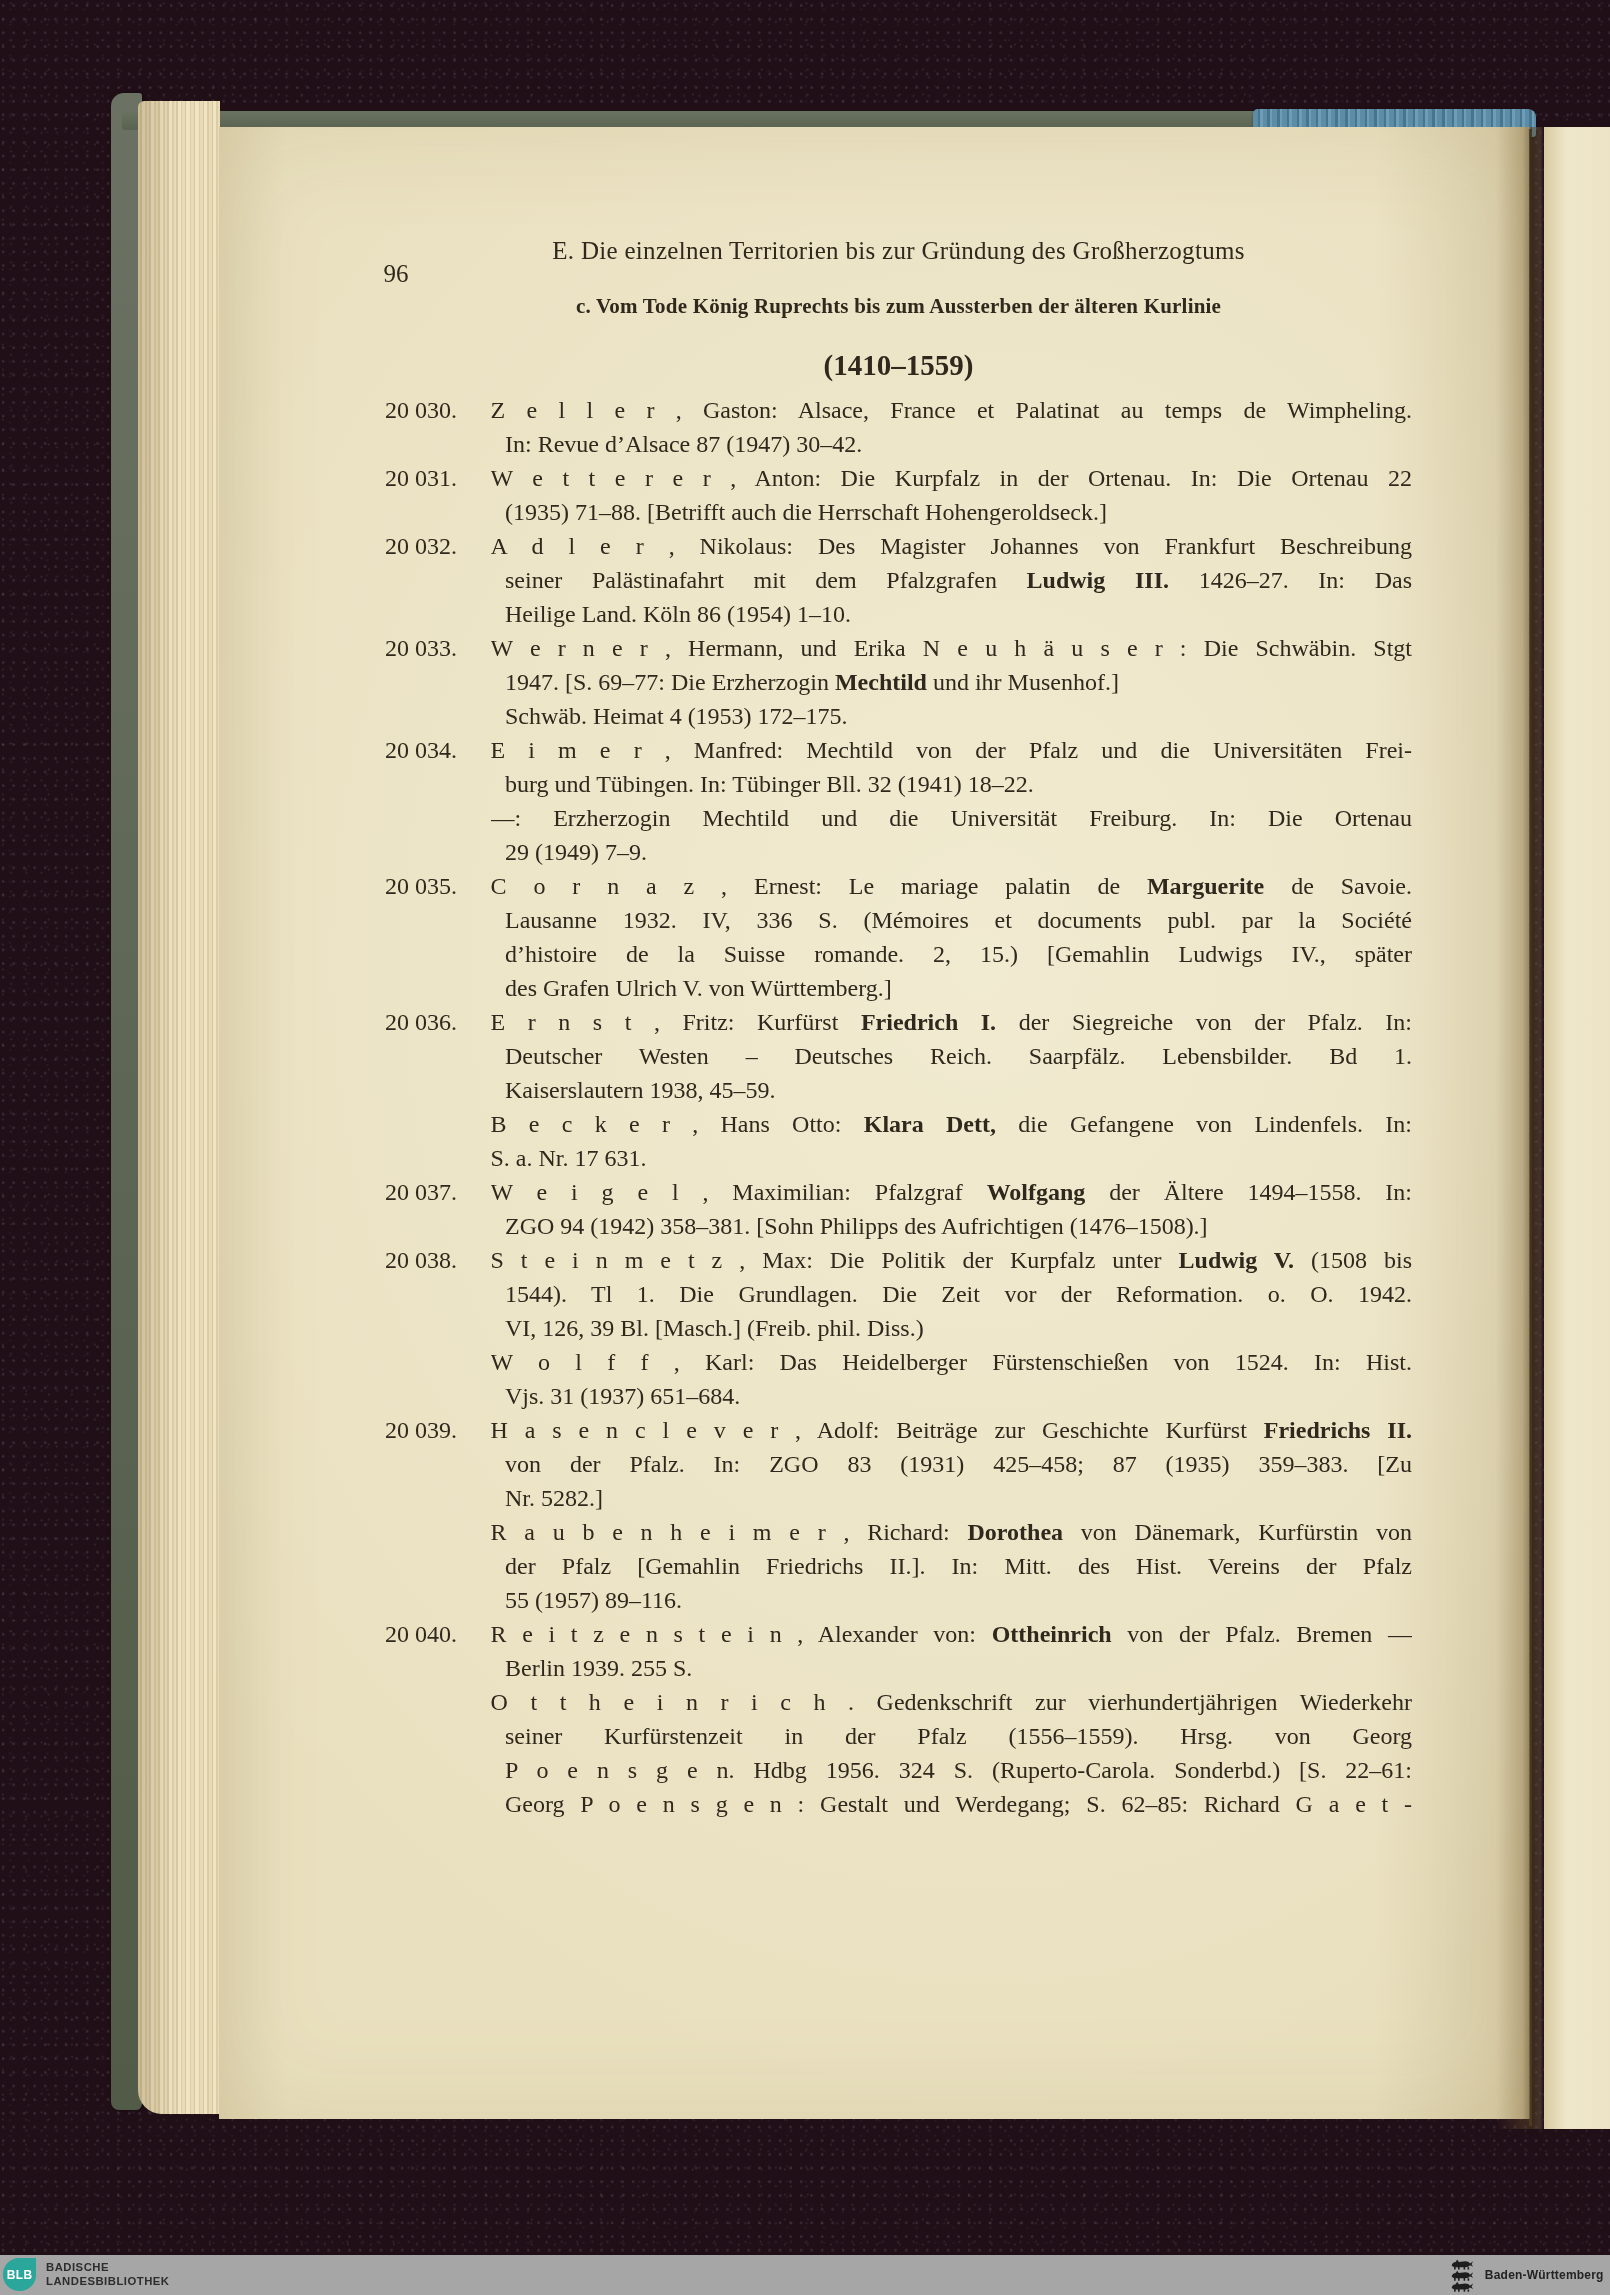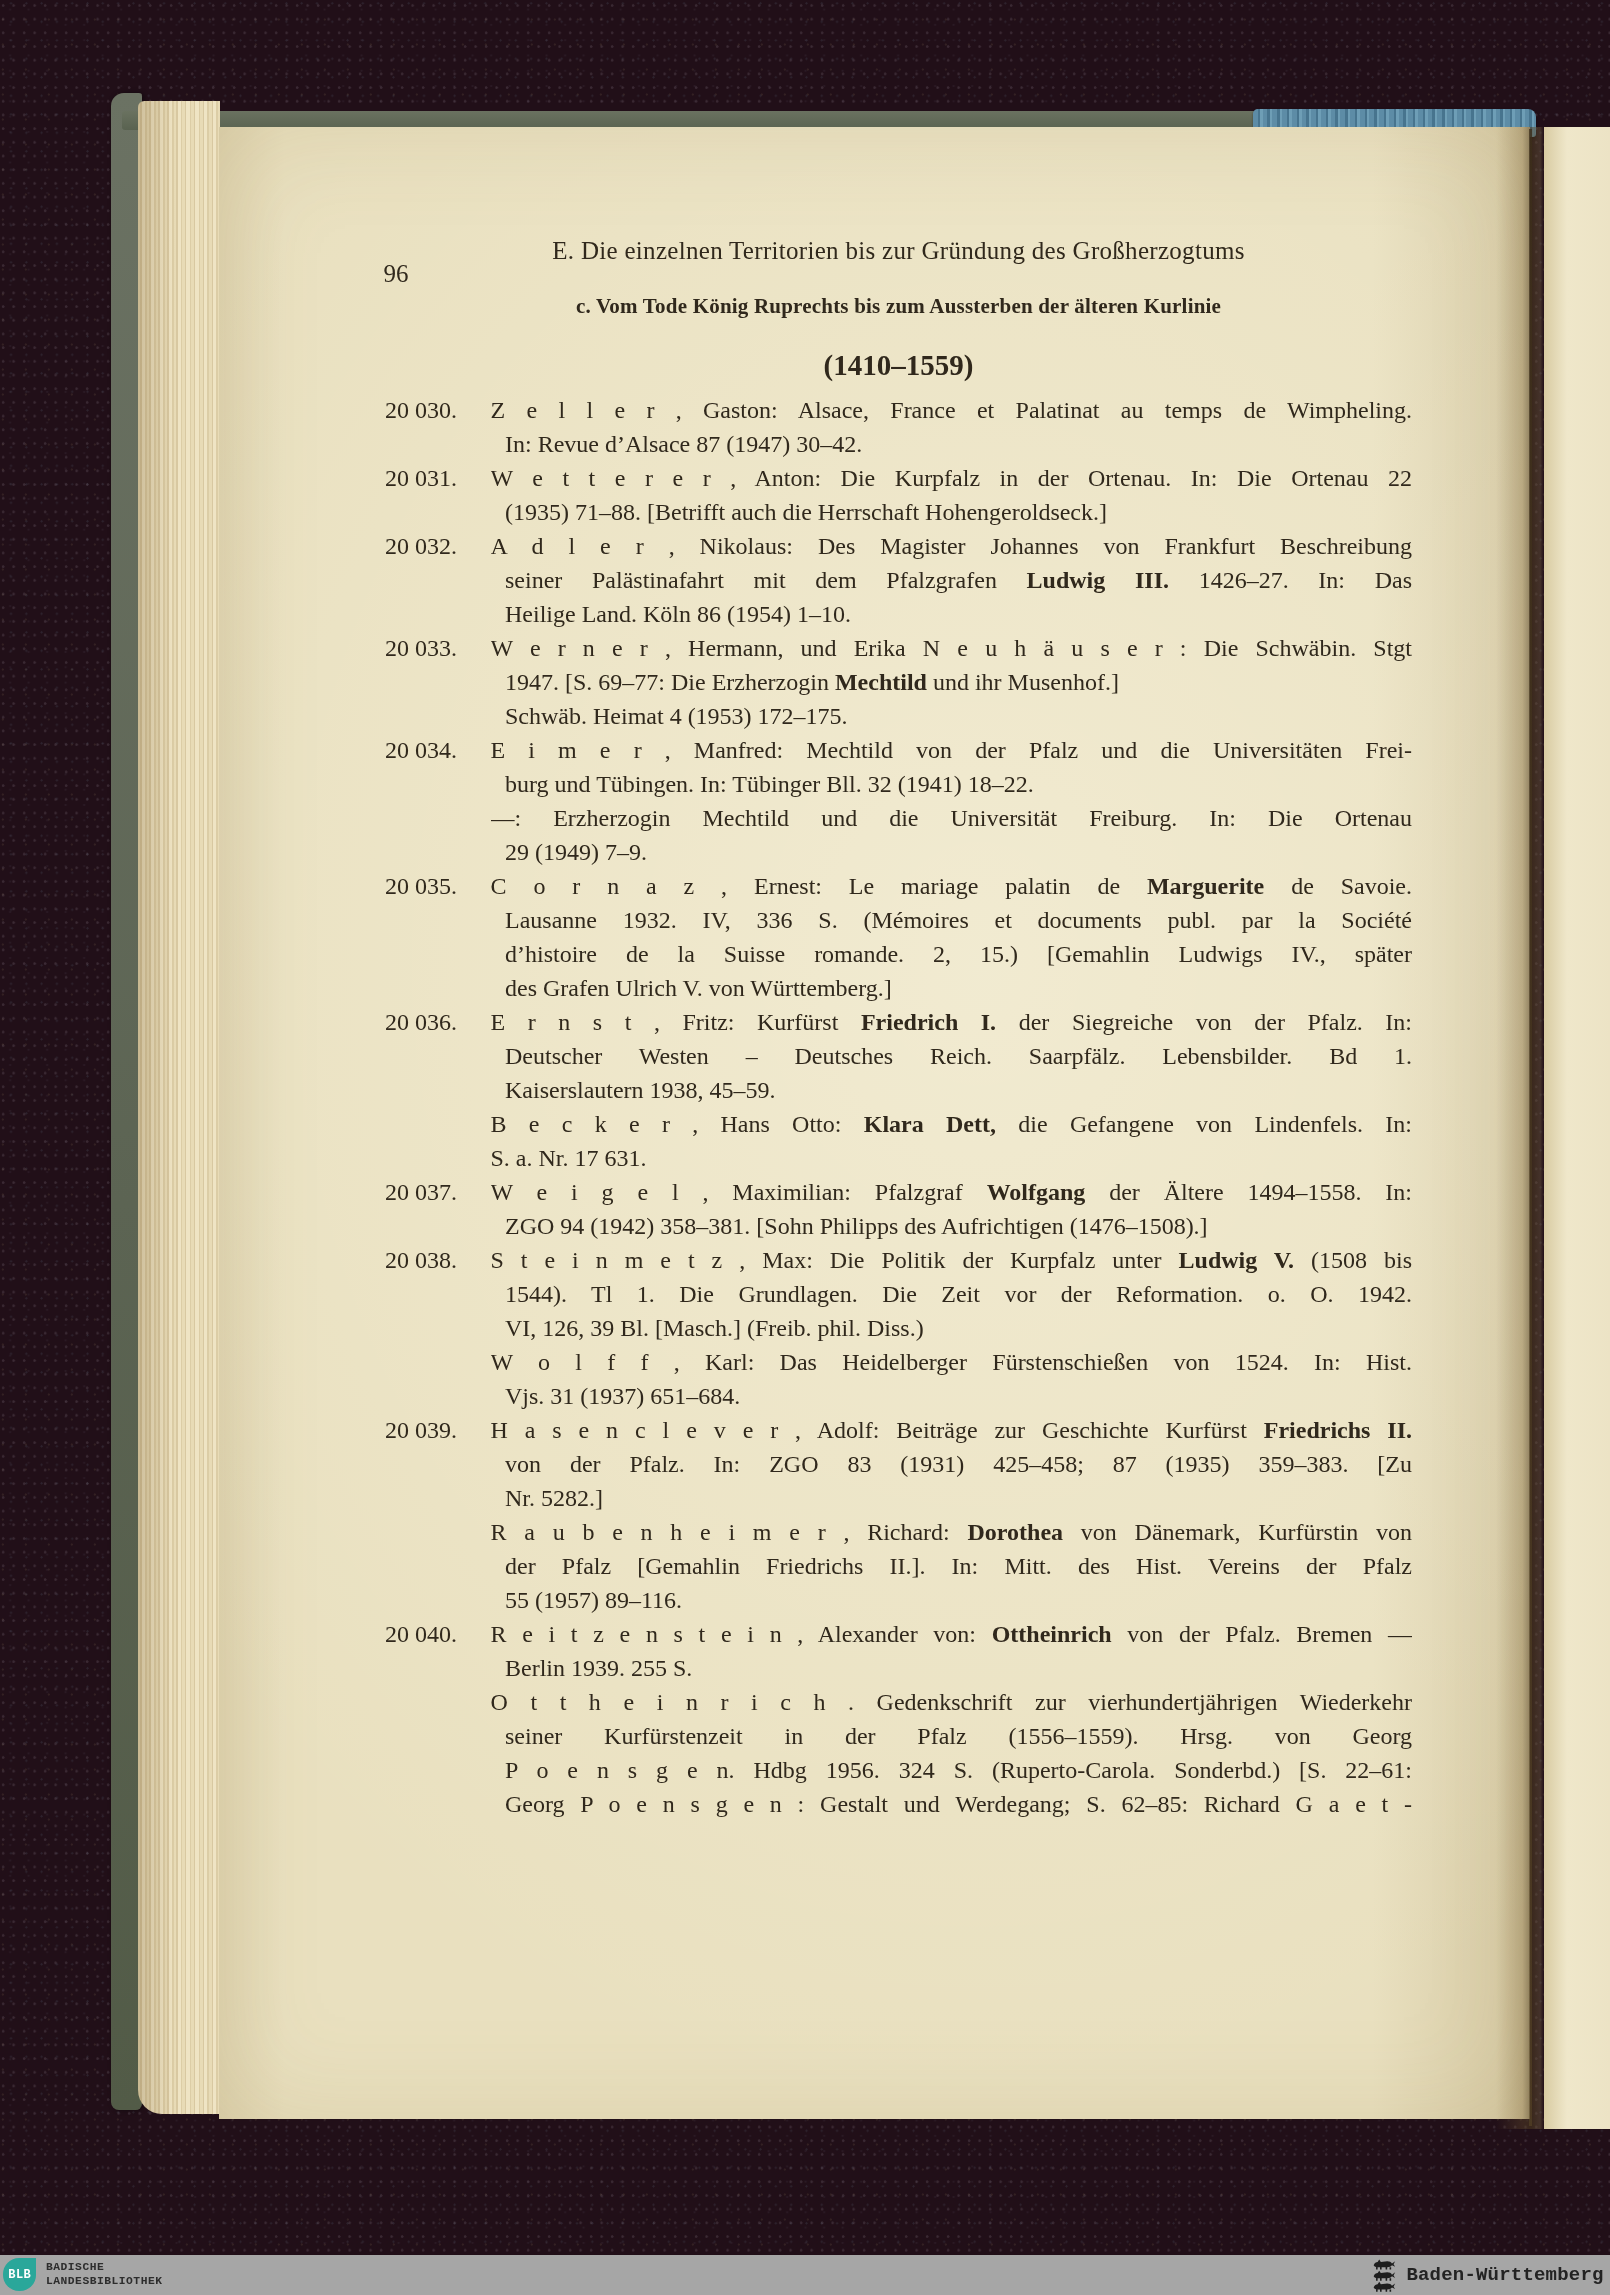--- a/index.html
+++ b/index.html
@@ -74,35 +74,35 @@
     font-size:29px;font-weight:bold;}
   .entries{position:absolute;left:166px;top:266px;width:1027px;font-size:24px;line-height:34px;}
   .para{position:relative;padding-left:120px;}
   .num{position:absolute;left:0;top:0;height:34px;}
   .line{text-align:justify;text-align-last:justify;overflow:hidden;max-height:34px;}
   .line.first{margin-left:-14.5px;}
   .line.final{text-align-last:left;}
   
   .footer-bar{
     position:absolute;left:0;top:2255px;width:1610px;height:40px;background:#a6a6a6;
-    font-family:Liberation Mono, monospace;
+    font-family:Liberation Sans, sans-serif;
   }
   .blb-badge{
     position:absolute;left:3.2px;top:3.2px;width:33px;height:33px;
     background:#2aa79a;border-radius:16px 0 16px 16px;
     display:flex;align-items:center;justify-content:center;
     color:#fff;font-weight:bold;font-size:12px;letter-spacing:0.4px;
   }
   .lib-name{
     position:absolute;left:46px;top:4.8px;color:#2d2d2d;font-weight:bold;
     font-size:11.3px;line-height:14.5px;letter-spacing:0.5px;text-transform:uppercase;
   }
   .bw-group{position:absolute;right:6.4px;top:0;height:40px;display:flex;align-items:center;}
   .bw-arms{width:26px;height:35px;margin-right:9.7px;}
-  .bw-label{color:#232323;font-size:19px;font-weight:bold;letter-spacing:0.2px;}
+  .bw-label{color:#232323;font-size:12px;font-weight:bold;letter-spacing:0.2px;}
 </style>
 </head>
 <body>
 
 <div class="stage">
 
   <div class="cover-left"></div>
   <div class="cover-top"></div>
   <div class="headband"></div>
   <div class="page-stack"></div>

